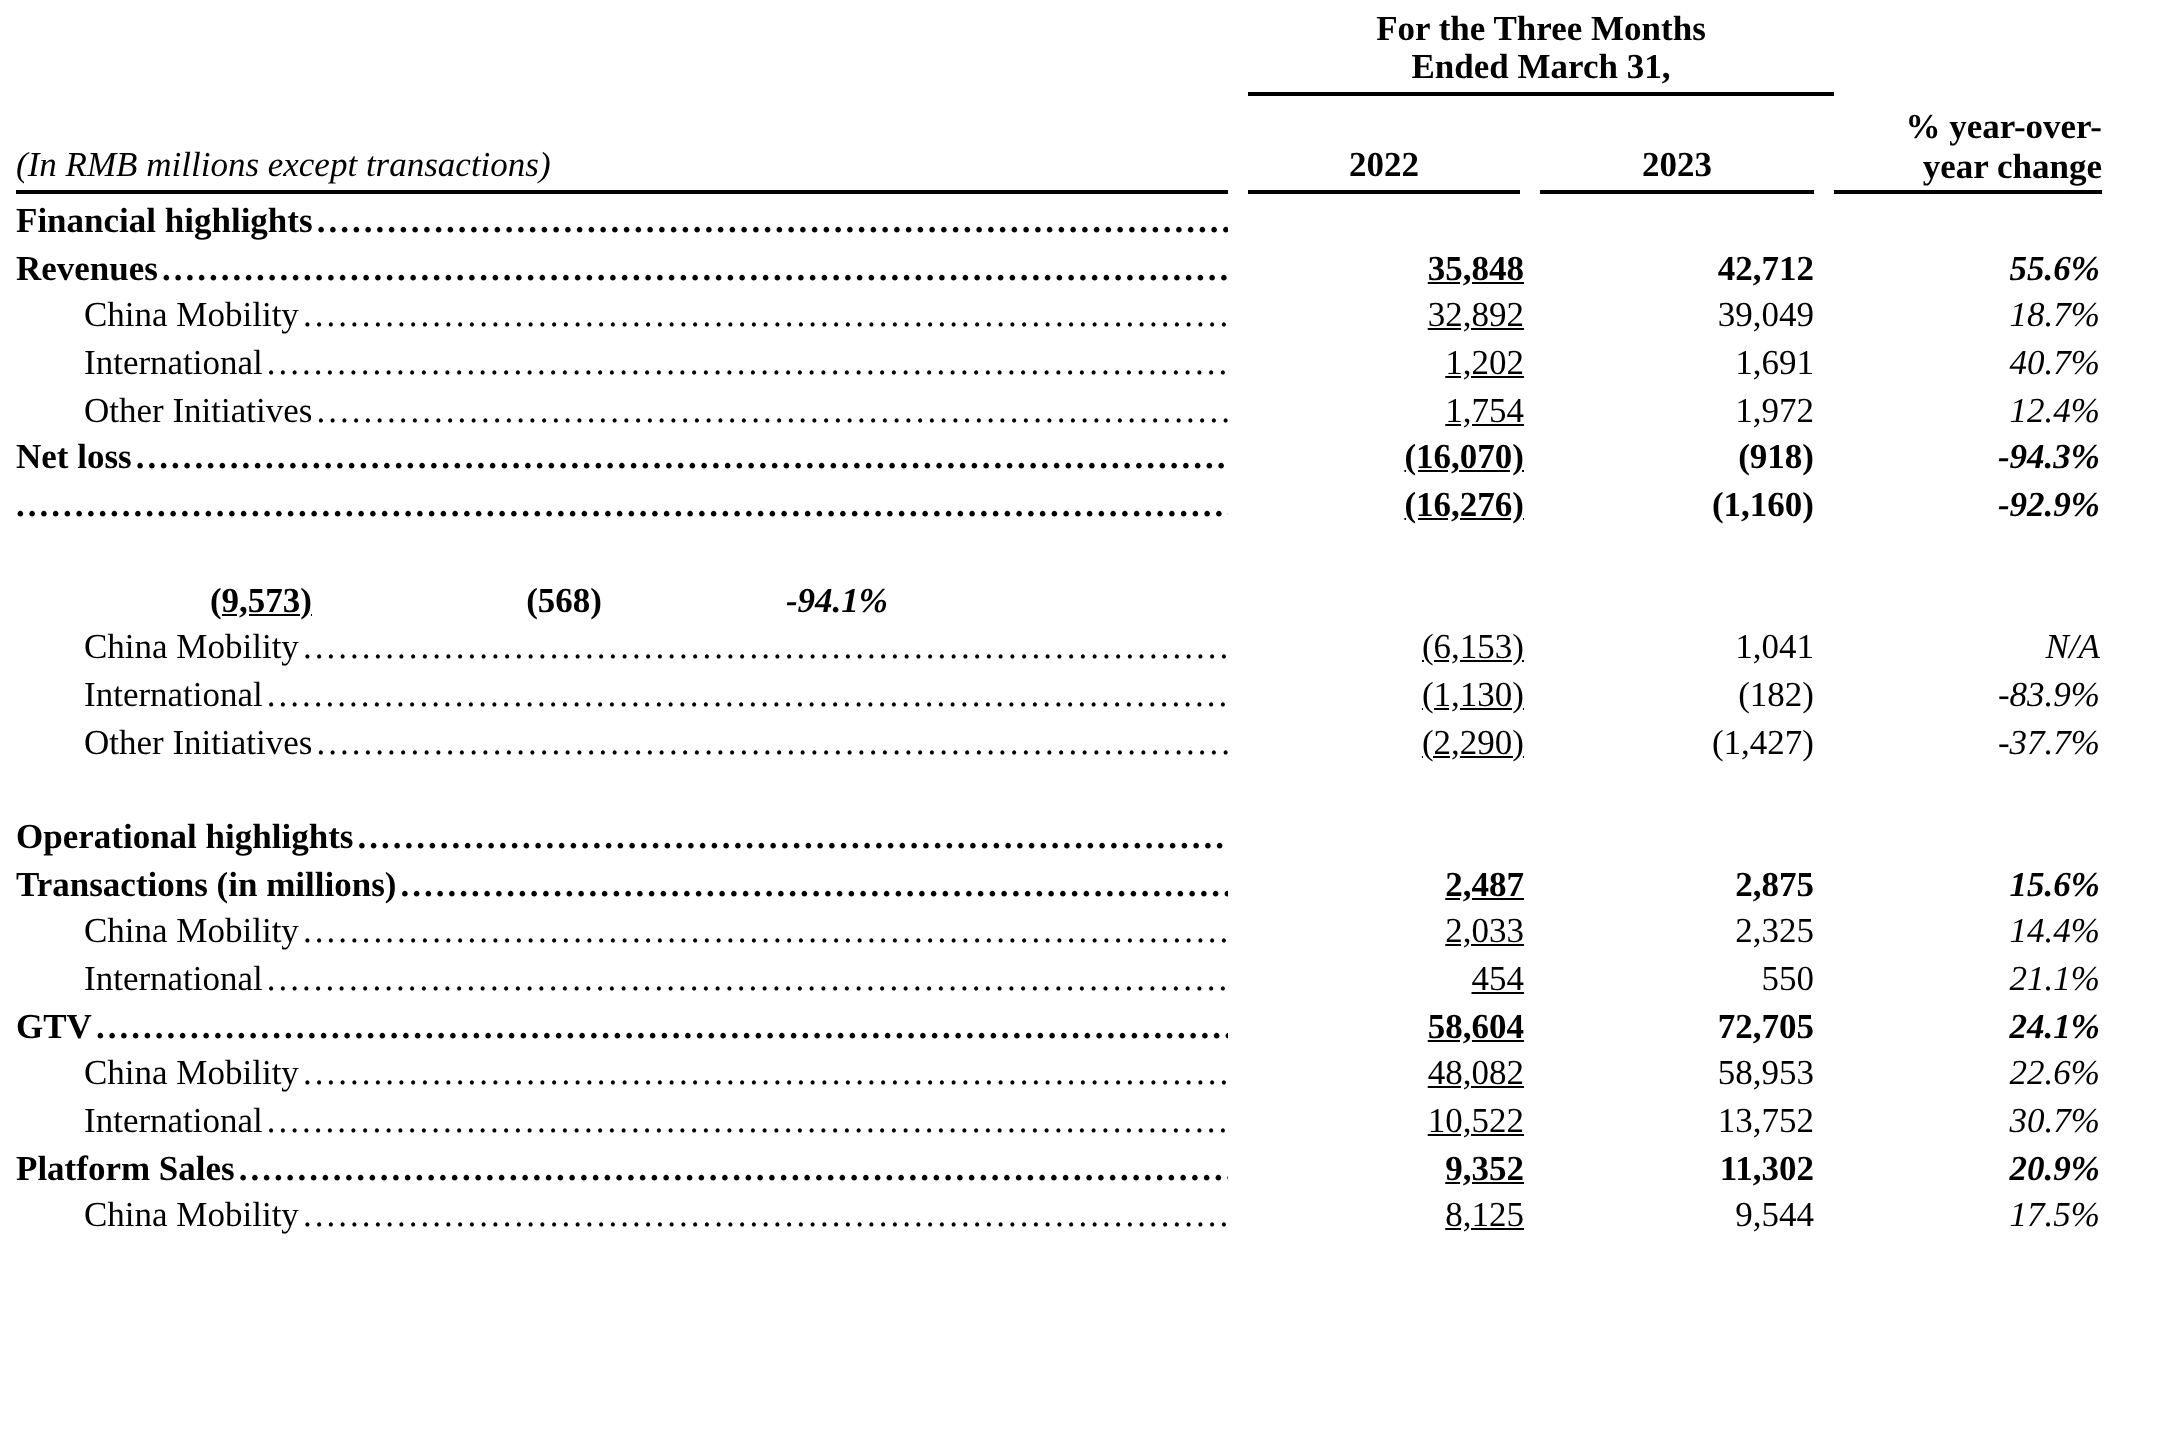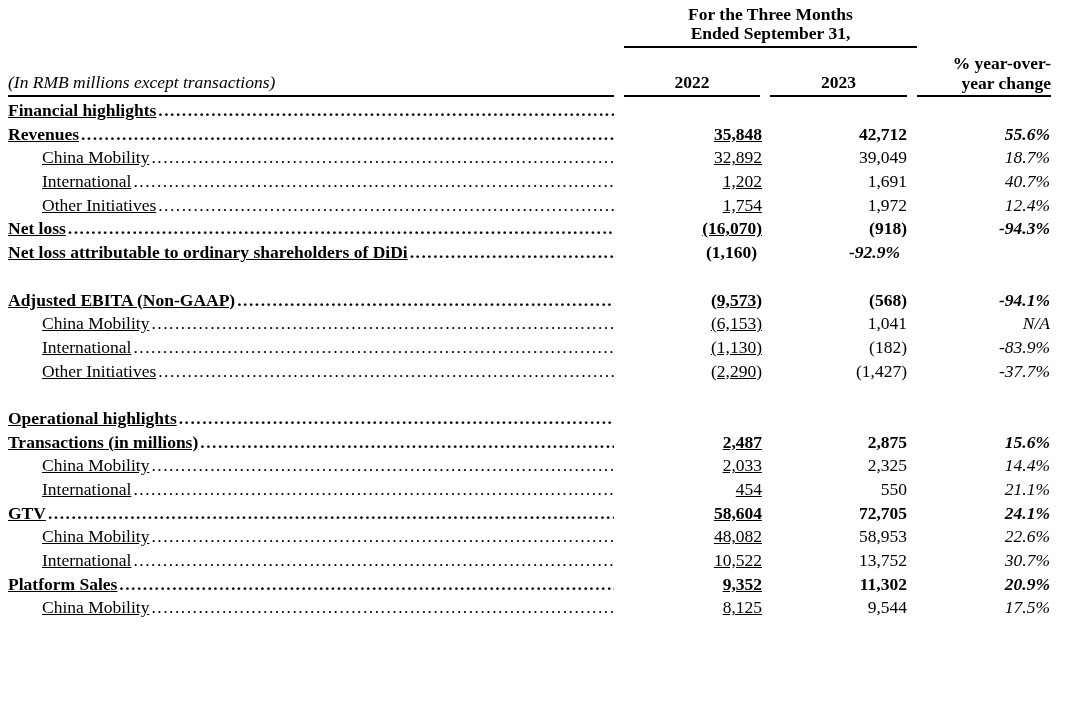--- a/index.html
+++ b/index.html
@@ -41,21 +41,21 @@
   }
 
   
   #tbody{margin-top:2px;}
   .row{display:flex;height:23.7px;line-height:23.7px;align-items:baseline;}
   .row.spacer{height:23.7px;}
   .row.bold{font-weight:bold;}
   .cell{box-sizing:border-box;}
   .label-cell{width:606px;display:flex;overflow:hidden;}
   .row.indent .label-cell{padding-left:34px;}
-  .lbl{white-space:nowrap;padding-right:2px;text-decoration:underline;}
+  .lbl{white-space:nowrap;padding-right:2px;}
   .dots{flex:1;overflow:hidden;white-space:nowrap;}
   .dots::after{
     content:"......................................................................................................................................................................................................";
     letter-spacing:1.5px;
   }
   .num{text-align:right;white-space:nowrap;}
   .num.c2022{width:150px;padding-right:2px;text-decoration:underline;}
   .num.c2023{width:145px;padding-right:2px;}
   .num.change{width:146px;padding-right:5px;font-style:italic;}
 
@@ -80,21 +80,21 @@
 </style>
 </head>
 <body>
 
 <div id="page">
 
   <div class="hdr-row1">
     <div class="hdr-label-spacer"></div>
     <div class="period-head">
       <div>For the Three Months</div>
-      <div>Ended September 31,</div>
+      <div>Ended March 31,</div>
     </div>
   </div>
 
   <div class="hdr-row2">
     <div class="unit-cell">(In RMB millions except transactions)</div>
     <div class="ycell y2022">2022</div>
     <div class="ycell y2023">2023</div>
     <div class="chg-head">
       <div>% year-over-</div>
       <div>year change</div>
@@ -151,32 +151,28 @@
         <div class="cell label-cell">
           <span class="lbl">Net loss</span>
           <span class="dots"></span>
         </div>
         <div class="cell num c2022">(16,070)</div>
         <div class="cell num c2023">(918)</div>
         <div class="cell num change">-94.3%</div>
       </div>
       <div class="row bold">
         <div class="cell label-cell">
-          <span class="lbl">Net loss attributable to ordinary shareholders of DiDi</span>
-          <span class="dots"></span>
-        </div>
+          <span class="dots"></span>
+        </div>
+        <div class="cell num c2022">(16,276)</div>
         <div class="cell num c2023">(1,160)</div>
         <div class="cell num change">-92.9%</div>
       </div>
       <div class="row spacer"></div>
       <div class="row bold">
-        <div class="cell label-cell">
-          <span class="lbl">Adjusted EBITA (Non-GAAP)</span>
-          <span class="dots"></span>
-        </div>
         <div class="cell num c2022">(9,573)</div>
         <div class="cell num c2023">(568)</div>
         <div class="cell num change">-94.1%</div>
       </div>
       <div class="row indent">
         <div class="cell label-cell">
           <span class="lbl">China Mobility</span>
           <span class="dots"></span>
         </div>
         <div class="cell num c2022">(6,153)</div>

